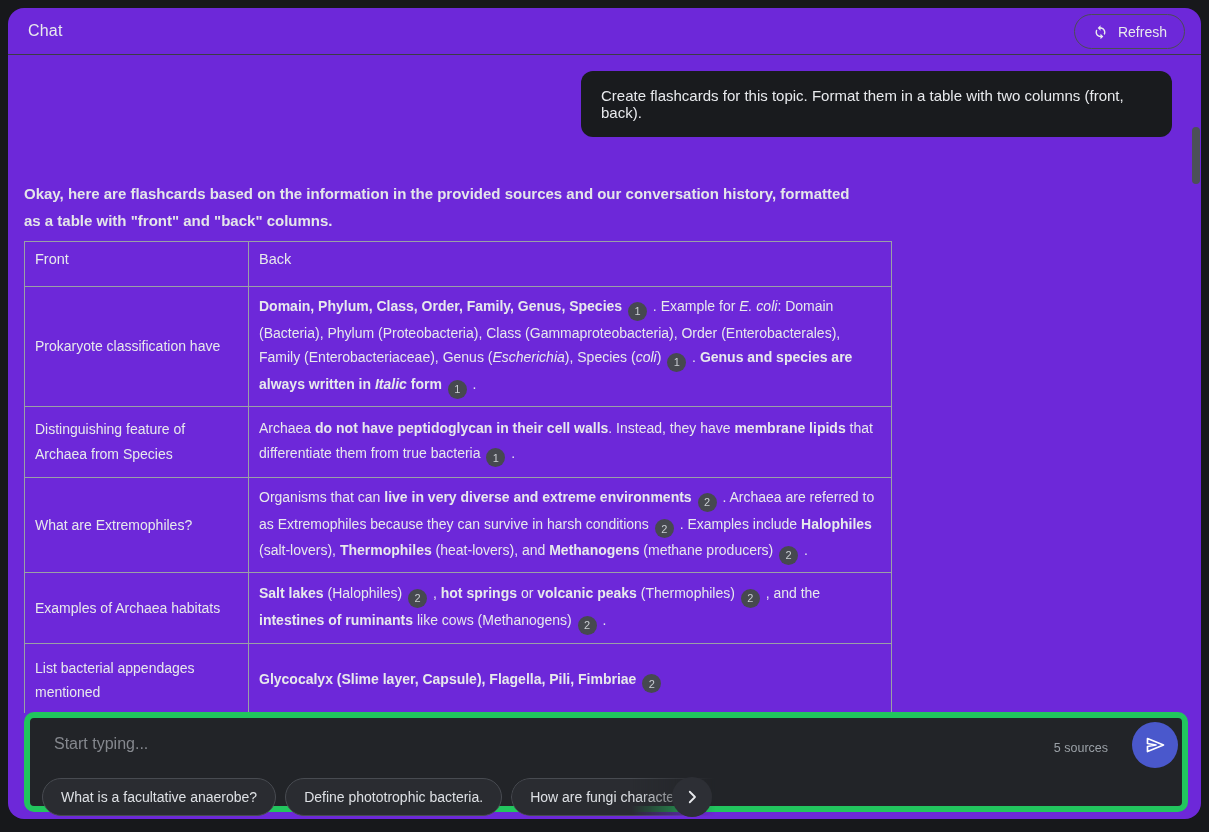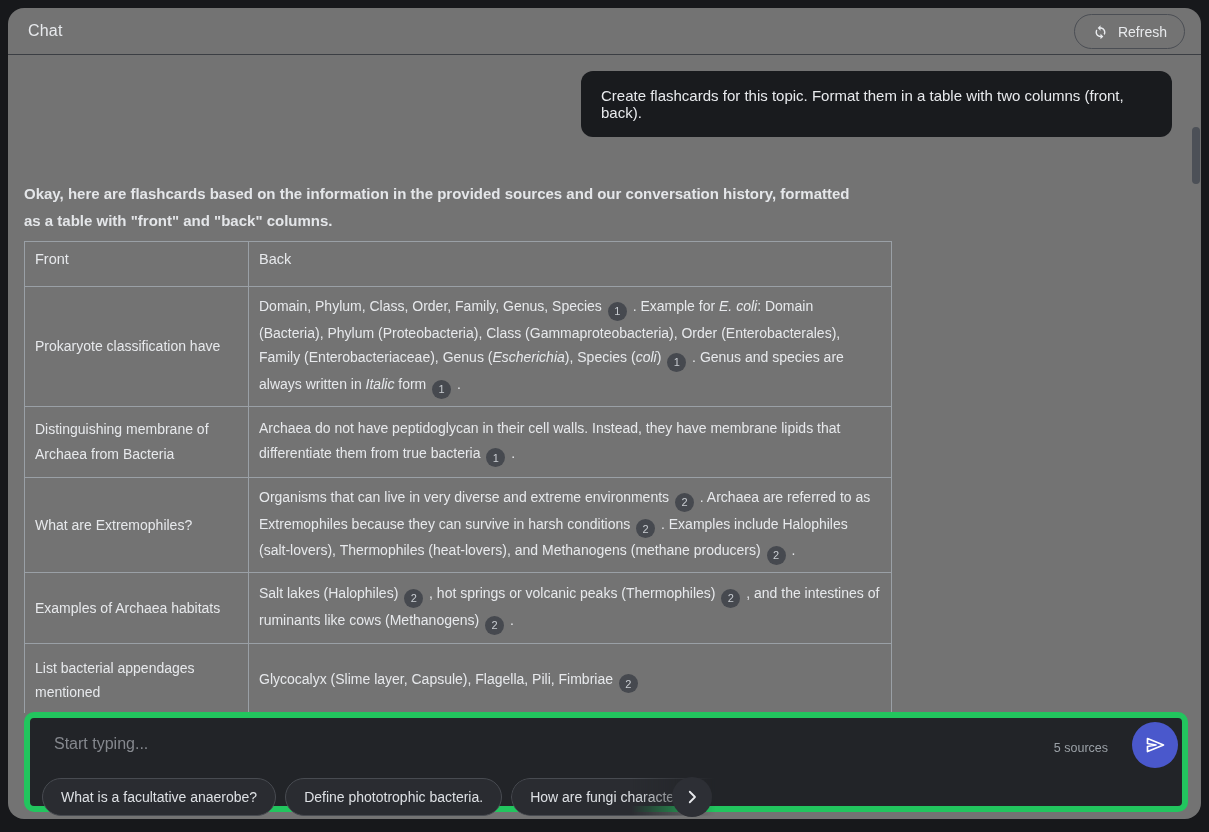--- a/index.html
+++ b/index.html
@@ -4,21 +4,21 @@
 <style>
   * { margin: 0; padding: 0; box-sizing: border-box; }
   html, body { width: 1209px; height: 832px; overflow: hidden; }
   body {
     background: #17181b;
     font-family: "Liberation Sans", sans-serif;
     color: #e7e9ec;
   }
   .panel {
     position: absolute; left: 8px; top: 8px; width: 1193px; height: 811px;
-    background: #737373; border-radius: 16px; overflow: hidden;
+    background: #6d28d9; border-radius: 16px; overflow: hidden;
   }
   
   .header {
     position: absolute; left: 0; top: 0; right: 0; height: 47px;
     border-bottom: 1px solid #3b3e43;
     display: flex; align-items: center;
   }
   .title { margin-left: 20px; font-size: 16px; color: #e8eaed; letter-spacing: .2px; }
   .refresh-btn {
     position: absolute; right: 16px; top: 6px; height: 35px;
@@ -49,21 +49,21 @@
   th {
     text-align: left; vertical-align: top; font-weight: 400;
     font-size: 14.5px; color: #e7e9ec; padding: 9px 10px;
   }
   th.front-col { width: 224px; }
   tr.hdr { height: 45px; }
   td {
     vertical-align: middle; padding: 7px 10px;
     font-size: 14px; line-height: 24.5px; color: #e7e9ec;
   }
-  td .b { font-weight: 400; }
+  td .b { font-weight: 700; }
   td .i { font-style: italic; }
   .cite {
     display: inline-flex; align-items: center; justify-content: center;
     width: 19px; height: 19px; border-radius: 50%;
     background: #46494f; color: #c9cdd2; font-size: 11px;
     vertical-align: -4px; margin: 0 2px; cursor: pointer;
   }
   
   .jump-btn {
     position: absolute; left: 514px; top: 653px; height: 34px; z-index: 5;
@@ -147,21 +147,21 @@
           <th class="front-col">Front</th>
           <th>Back</th>
         </tr>
       </thead>
       <tbody>
           <tr style="height: 112px;">
             <td>Prokaryote classification have</td>
             <td><span class="b">Domain, Phylum, Class, Order, Family, Genus, Species</span><span> </span><span class="cite">1</span><span> . Example for </span><span class="i">E. coli</span><span>: Domain (Bacteria), Phylum (Proteobacteria), Class (Gammaproteobacteria), Order (Enterobacterales), Family (Enterobacteriaceae), Genus (</span><span class="i">Escherichia</span><span>), Species (</span><span class="i">coli</span><span>) </span><span class="cite">1</span><span> . </span><span class="b">Genus and species are always written in </span><span class="b i">Italic</span><span class="b"> form </span><span class="cite">1</span><span> .</span></td>
           </tr>
           <tr style="height: 71px;">
-            <td>Distinguishing membrane of Archaea from Bacteria</td>
+            <td>Distinguishing feature of Archaea from Species</td>
             <td><span>Archaea </span><span class="b">do not have peptidoglycan in their cell walls</span><span>. Instead, they have </span><span class="b">membrane lipids</span><span> that differentiate them from true bacteria </span><span class="cite">1</span><span> .</span></td>
           </tr>
           <tr style="height: 92px;">
             <td>What are Extremophiles?</td>
             <td><span>Organisms that can </span><span class="b">live in very diverse and extreme environments</span><span> </span><span class="cite">2</span><span> . Archaea are referred to as Extremophiles because they can survive in harsh conditions </span><span class="cite">2</span><span> . Examples include </span><span class="b">Halophiles</span><span> (salt-lovers), </span><span class="b">Thermophiles</span><span> (heat-lovers), and </span><span class="b">Methanogens</span><span> (methane producers) </span><span class="cite">2</span><span> .</span></td>
           </tr>
           <tr style="height: 71px;">
             <td>Examples of Archaea habitats</td>
             <td><span class="b">Salt lakes</span><span> (Halophiles) </span><span class="cite">2</span><span> , </span><span class="b">hot springs</span><span> or </span><span class="b">volcanic peaks</span><span> (Thermophiles) </span><span class="cite">2</span><span> , and the </span><span class="b">intestines of ruminants</span><span> like cows (Methanogens) </span><span class="cite">2</span><span> .</span></td>
           </tr>

